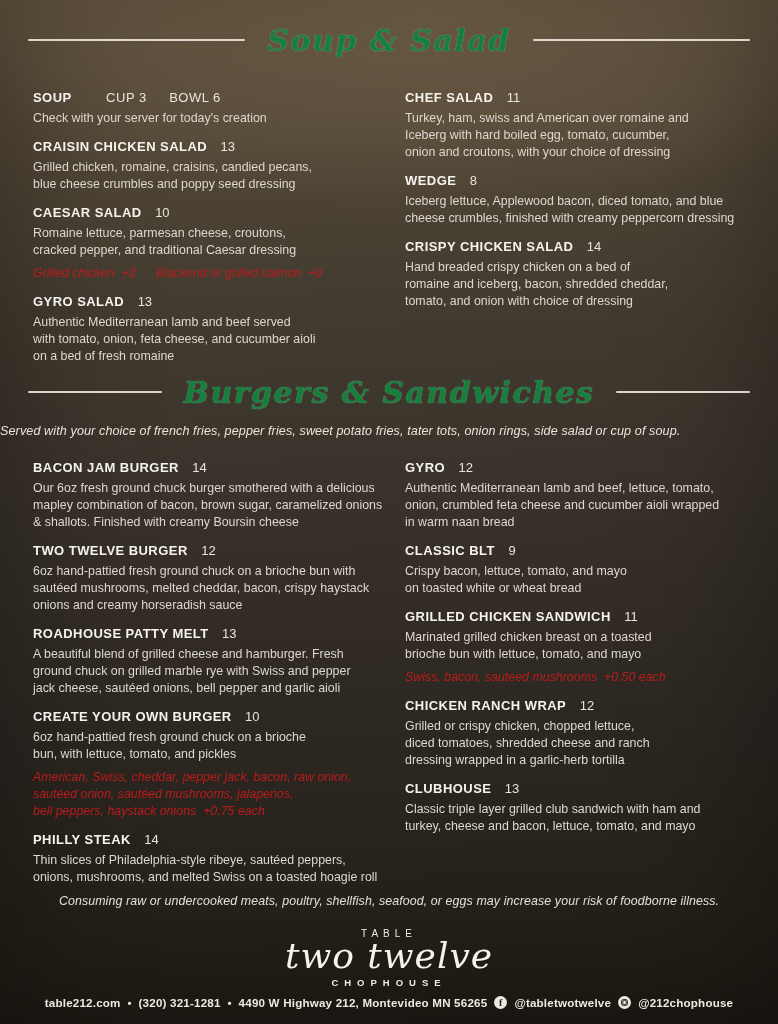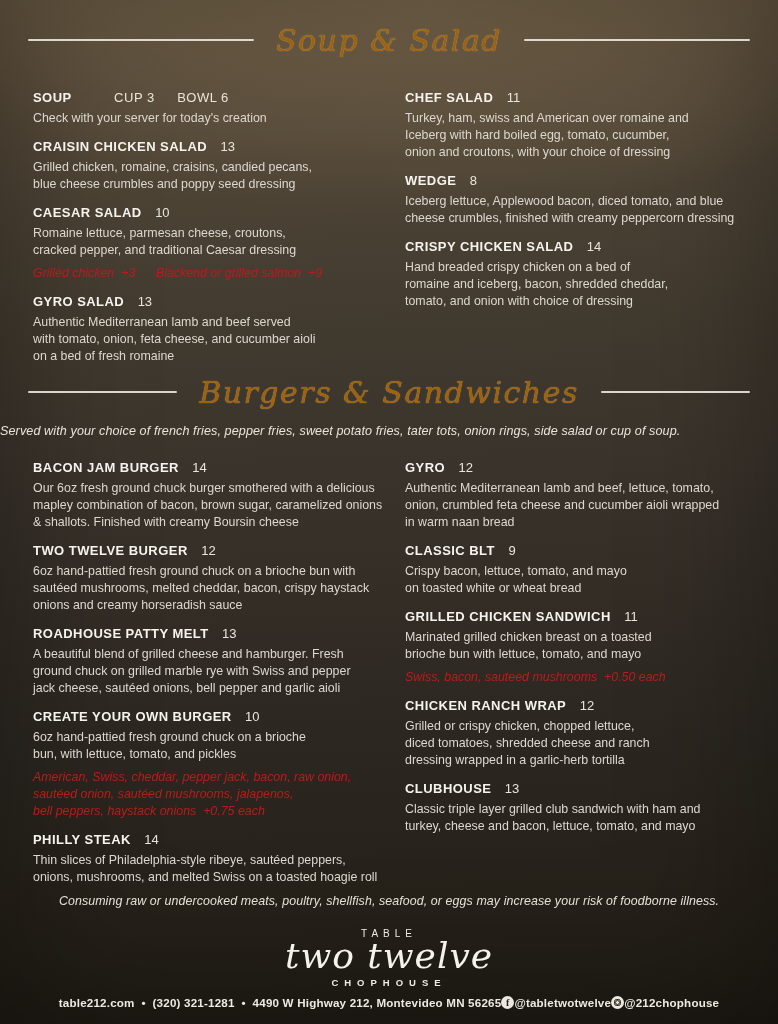--- a/index.html
+++ b/index.html
@@ -10,50 +10,50 @@
       radial-gradient(95% 30% at 55% 0%, rgba(160,136,98,0.30), transparent 70%),
       linear-gradient(178deg,#6b5c45 0%,#5a4d3c 9%,#4b4234 20%,#413a2f 32%,#3a332b 46%,#322c25 60%,#2b2620 73%,#262119 86%,#1f1b15 100%);
   }
   .page{position:relative;width:778px;height:1024px;box-shadow:inset 0 0 150px rgba(0,0,0,.38);}
   .abs{position:absolute;left:0;right:0;}
 
   
   .sec-header{display:flex;align-items:center;padding:0 28px;height:48px;}
   .rule{flex:1;height:2px;background:rgba(240,236,228,.88);border-radius:1px;}
   .sec-title{
-    margin:0 22px;font-family:"DejaVu Serif",serif;font-style:italic;font-weight:400;
-    font-size:30px;color:#a16207;letter-spacing:1.5px;white-space:nowrap;
+    margin:0 22px;font-family:"DejaVu Serif",serif;font-style:italic;font-weight:700;
+    font-size:30px;color:#15803d;letter-spacing:1.5px;white-space:nowrap;
     text-shadow:0 0 1px rgba(244,241,235,.6);
   }
 
   
   .cols{display:grid;grid-template-columns:372px 1fr;padding:0 16px 0 33px;}
   .item{margin-bottom:12px;}
   .item-head{margin-bottom:5px;line-height:14px;}
   .iname{font-size:13px;font-weight:700;color:#f6f3ee;letter-spacing:.45px;}
   .iprice{font-size:13px;font-weight:400;color:#e9e5dc;margin-left:9px;}
-  .sizes{font-size:13px;font-weight:400;color:#e9e5dc;margin-left:38px;letter-spacing:.5px;white-space:pre;}
+  .sizes{font-size:13px;font-weight:400;color:#e9e5dc;margin-left:30px;letter-spacing:.5px;white-space:pre;}
   .idesc{font-size:12.4px;line-height:17px;color:#ddd8cf;white-space:pre-line;}
   .iaddon{font-size:12.4px;line-height:17px;color:#b91c1c;font-style:italic;white-space:pre-wrap;margin-top:6px;}
 
   .note{
     font-style:italic;font-size:12.6px;color:#e9e4db;letter-spacing:.1px;
   }
   .disclaimer{
     text-align:center;font-style:italic;font-size:12.4px;color:#e5e0d7;letter-spacing:.1px;
   }
 
   
   .logo{text-align:center;color:#f1eee7;}
   .logo-top{font-size:10px;font-weight:400;letter-spacing:5px;color:#eeebe3;}
   .logo-script{font-family:"DejaVu Serif",serif;font-style:italic;font-size:36px;line-height:38px;color:#f5f2ec;letter-spacing:1px;margin-top:-2px;}
   .logo-bottom{font-size:9.5px;font-weight:700;letter-spacing:6px;color:#eeebe3;margin-top:2px;}
 
   
-  .footer{display:flex;justify-content:center;align-items:center;
+  .footer{display:flex;justify-content:center;align-items:center;gap:7px;
     font-size:11.6px;font-weight:700;color:#edeae2;letter-spacing:.2px;}
   .footer .txt{white-space:pre;}
   .fb-icon{width:13px;height:13px;border-radius:50%;background:#ece8e0;color:#241f18;
     font-weight:700;font-size:10px;line-height:13px;text-align:center;display:inline-block;font-family:"Liberation Serif",serif;}
   .ig-icon{width:13px;height:13px;border-radius:50%;background:#ece8e0;display:inline-block;position:relative;}
   .ig-icon::before{content:"";position:absolute;left:3px;top:3px;right:3px;bottom:3px;border:1px solid #2a2519;border-radius:2.5px;}
   .ig-icon::after{content:"";position:absolute;width:3px;height:3px;border:1px solid #2a2519;border-radius:50%;left:4px;top:4px;}
 </style>
 </head>
 <body>

